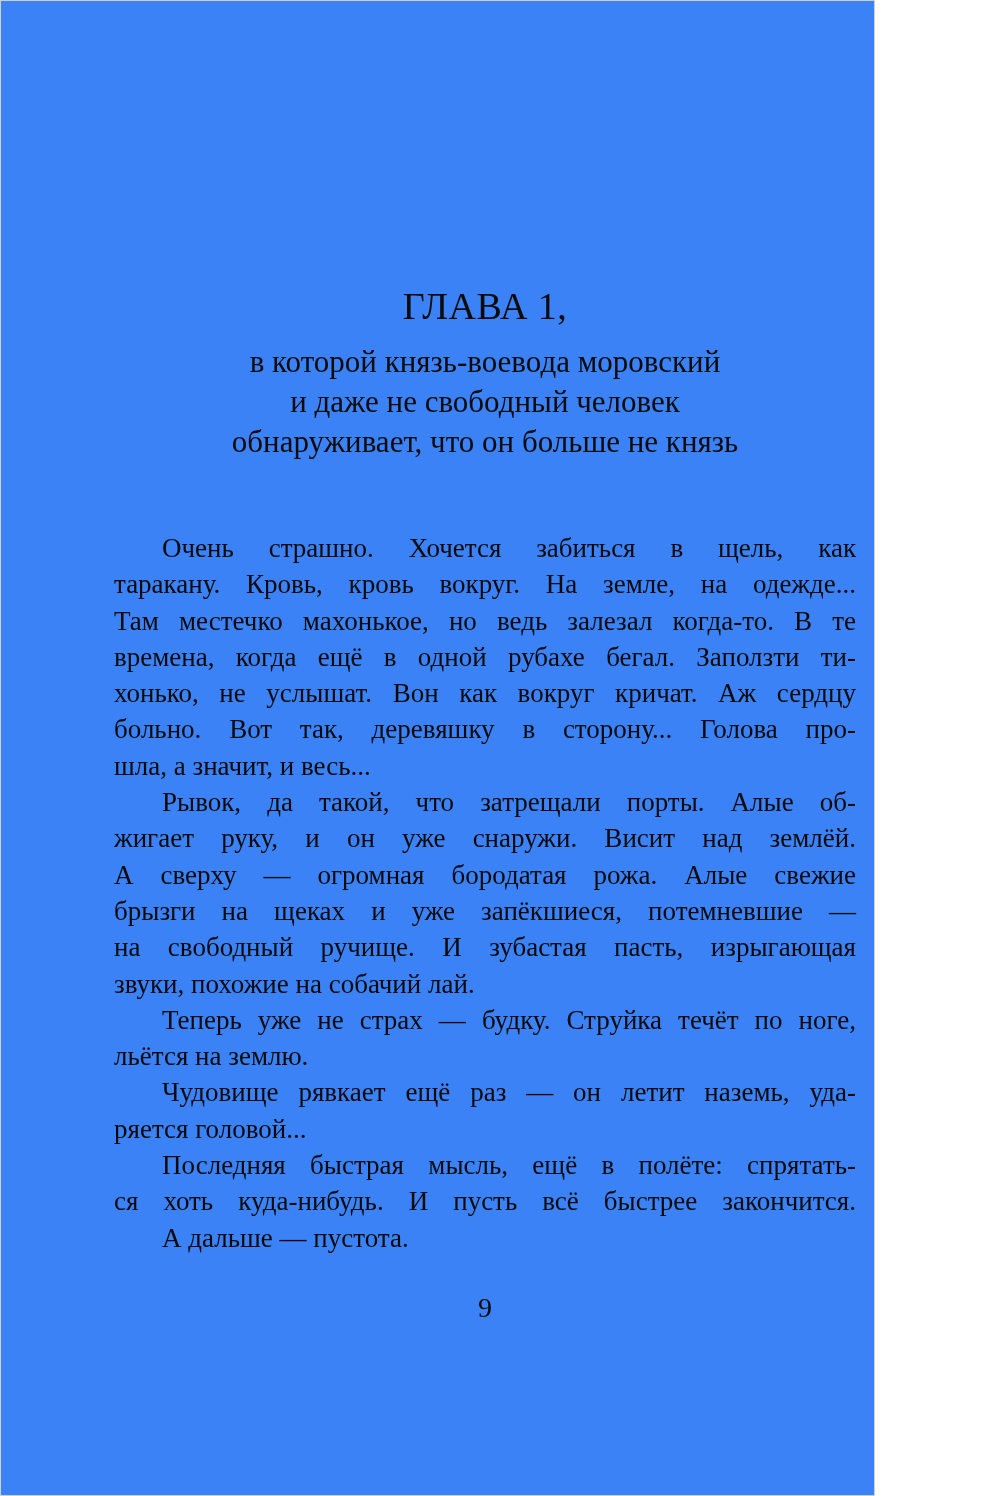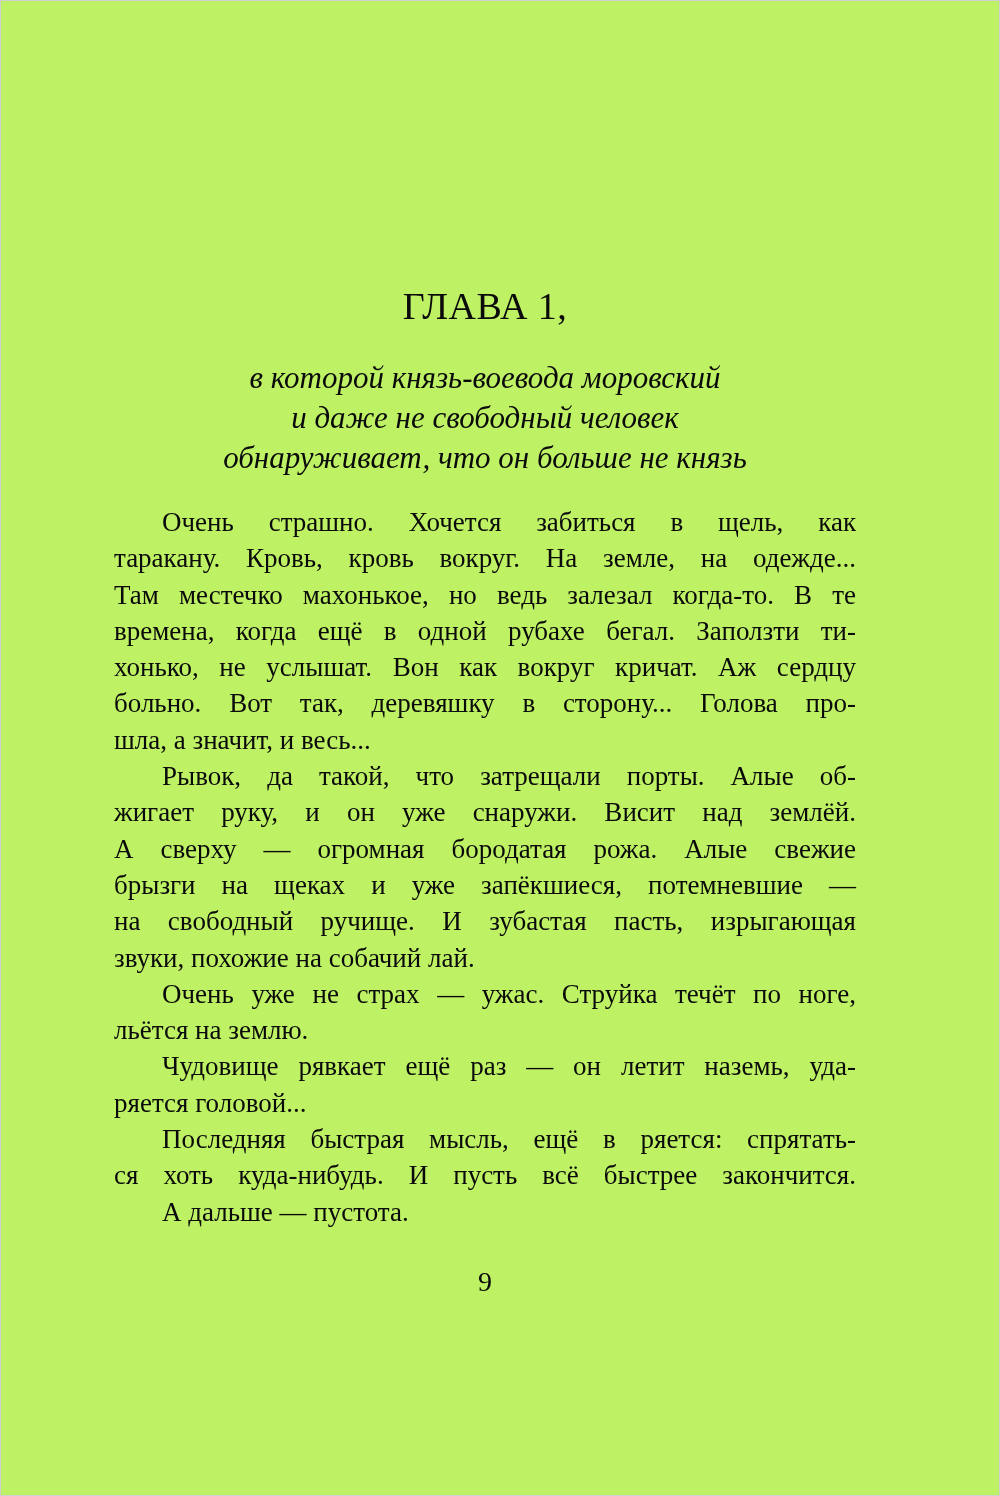--- a/index.html
+++ b/index.html
@@ -2,52 +2,51 @@
 <html lang="ru"><head>
 <meta charset="utf-8">
 <style>
   html, body {
     margin: 0;
     padding: 0;
     background: #ffffff;
   }
   .page {
     position: relative;
-    width: 1000px;
+    width: 875px;
     height: 1496px;
     box-sizing: border-box;
-    background: #bef264;
+    background: #3b82f6;
     border: 1px solid #cfcfcf;
     color: #0a0a0a;
     font-family: "Liberation Serif", "DejaVu Serif", serif;
     overflow: hidden;
   }
   .content {
     position: absolute;
     left: 113px;
     top: 0;
     width: 742px;
   }
   .chapter-heading {
     margin: 281px 0 0 0;
     font-size: 38px;
     line-height: 48px;
     font-weight: normal;
     text-align: center;
     letter-spacing: 0.5px;
   }
   .chapter-subtitle {
-    margin-top: 28px;
-    font-style: italic;
+    margin-top: 12px;
     font-size: 31px;
     line-height: 40px;
     text-align: center;
   }
   .body-text {
-    margin-top: 26px;
+    margin-top: 68px;
     font-size: 27px;
     line-height: 36.3px;
   }
   .paragraph { margin: 0; }
   .line {
     text-align: justify;
     text-align-last: justify;
     text-justify: inter-word;
     white-space: normal;
   }
@@ -86,29 +85,29 @@
         </div>
         <div class="paragraph">
           <div class="line first">Рывок, да такой, что затрещали порты. Алые об-</div>
           <div class="line">жигает руку, и он уже снаружи. Висит над землёй.</div>
           <div class="line">А сверху — огромная бородатая рожа. Алые свежие</div>
           <div class="line">брызги на щеках и уже запёкшиеся, потемневшие —</div>
           <div class="line">на свободный ручище. И зубастая пасть, изрыгающая</div>
           <div class="line last">звуки, похожие на собачий лай.</div>
         </div>
         <div class="paragraph">
-          <div class="line first">Очень уже не страх — ужас. Струйка течёт по ноге,</div>
+          <div class="line first">Теперь уже не страх — будку. Струйка течёт по ноге,</div>
           <div class="line last">льётся на землю.</div>
         </div>
         <div class="paragraph">
           <div class="line first">Чудовище рявкает ещё раз — он летит наземь, уда-</div>
           <div class="line last">ряется головой...</div>
         </div>
         <div class="paragraph">
-          <div class="line first">Последняя быстрая мысль, ещё в ряется: спрятать-</div>
+          <div class="line first">Последняя быстрая мысль, ещё в полёте: спрятать-</div>
           <div class="line">ся хоть куда-нибудь. И пусть всё быстрее закончится.</div>
         </div>
         <div class="paragraph">
           <div class="line first last">А дальше — пустота.</div>
         </div>
       </div>
 
     <div class="page-number">9</div>
 
   </div>

